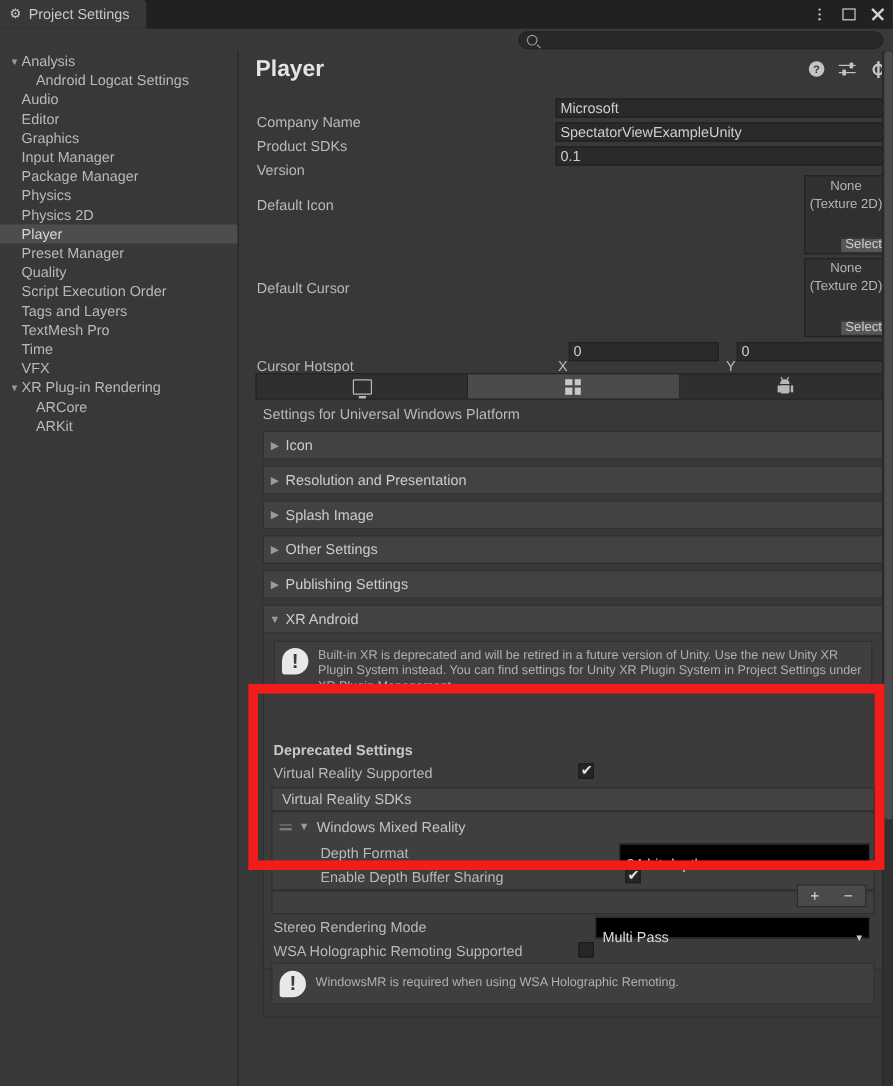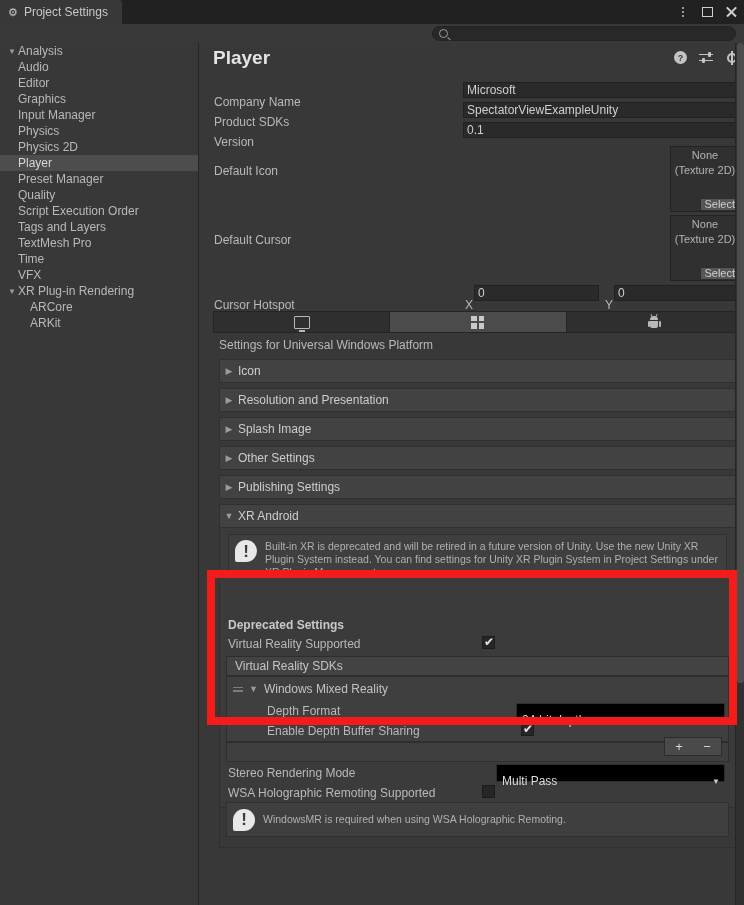--- a/index.html
+++ b/index.html
@@ -320,31 +320,37 @@
       <input type="text" value="" placeholder="" style="">
     </div>
   </div>
 
   <div class="sidebar">
     <div id="nav-list">
         <div class="nav-item lvl0">
           <span class="tw">▼</span>
           <span class="nav-label">Analysis</span>
         </div>
+        <div class="nav-item lvl1">
+          <span class="nav-label">Android Logcat Settings</span>
+        </div>
         <div class="nav-item lvl0 noarrow">
           <span class="nav-label">Audio</span>
         </div>
         <div class="nav-item lvl0 noarrow">
           <span class="nav-label">Editor</span>
         </div>
         <div class="nav-item lvl0 noarrow">
           <span class="nav-label">Graphics</span>
         </div>
         <div class="nav-item lvl0 noarrow">
           <span class="nav-label">Input Manager</span>
+        </div>
+        <div class="nav-item lvl0 noarrow">
+          <span class="nav-label">Package Manager</span>
         </div>
         <div class="nav-item lvl0 noarrow">
           <span class="nav-label">Physics</span>
         </div>
         <div class="nav-item lvl0 noarrow">
           <span class="nav-label">Physics 2D</span>
         </div>
         <div class="nav-item lvl0 sel noarrow">
           <span class="nav-label">Player</span>
         </div>

